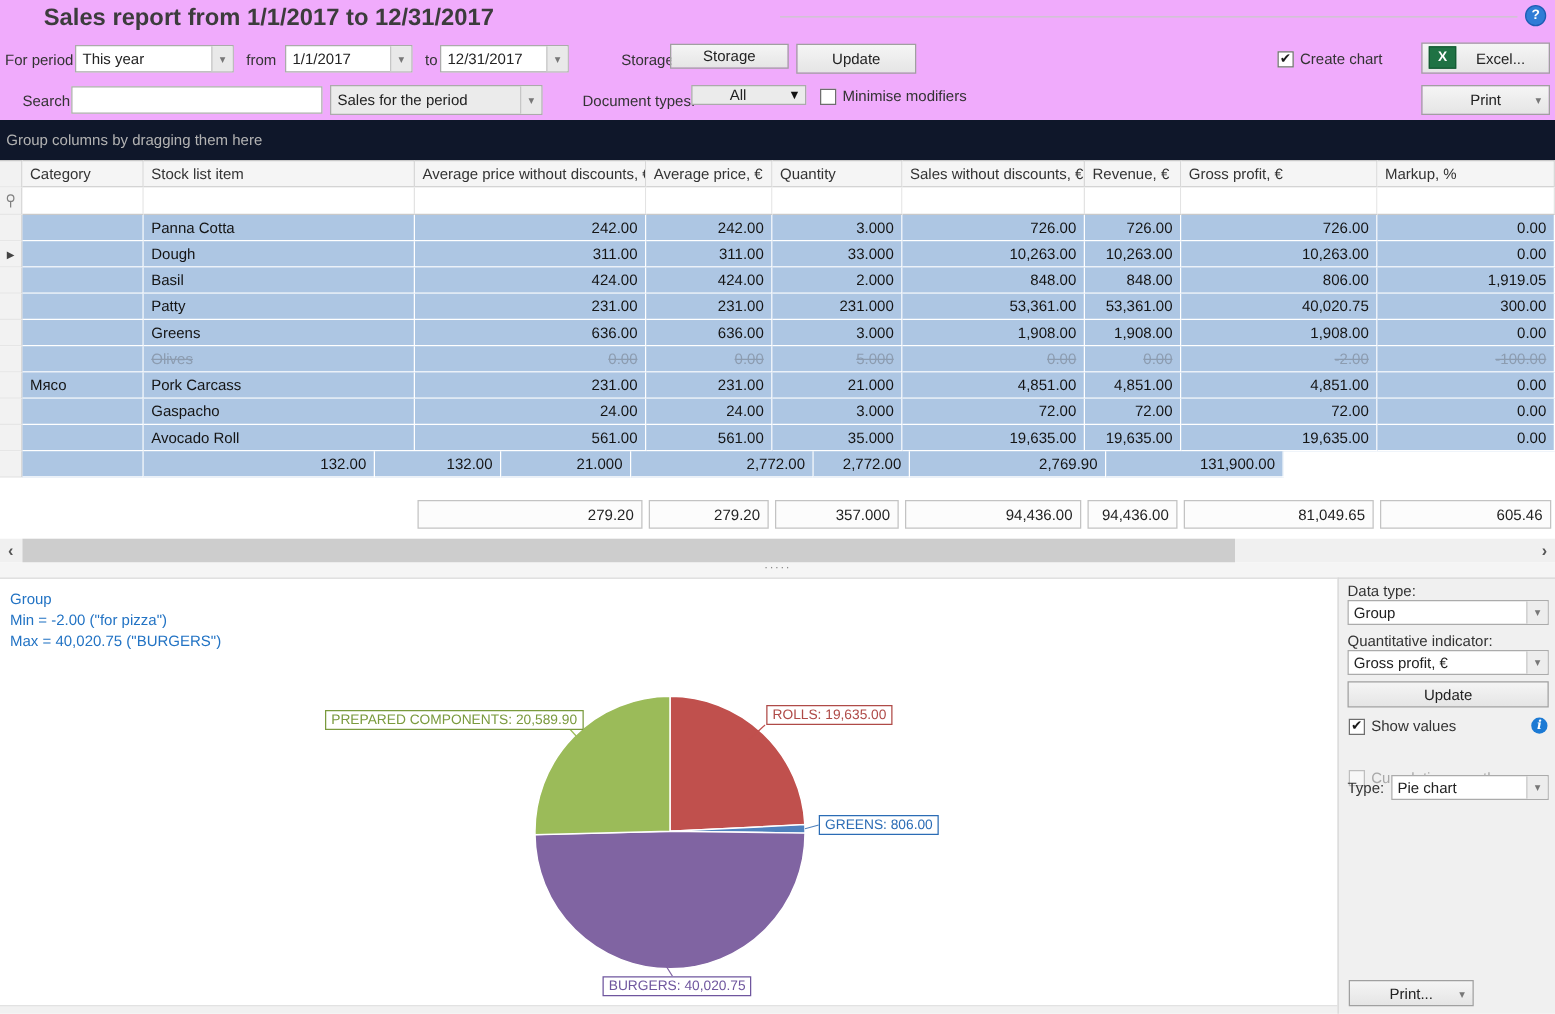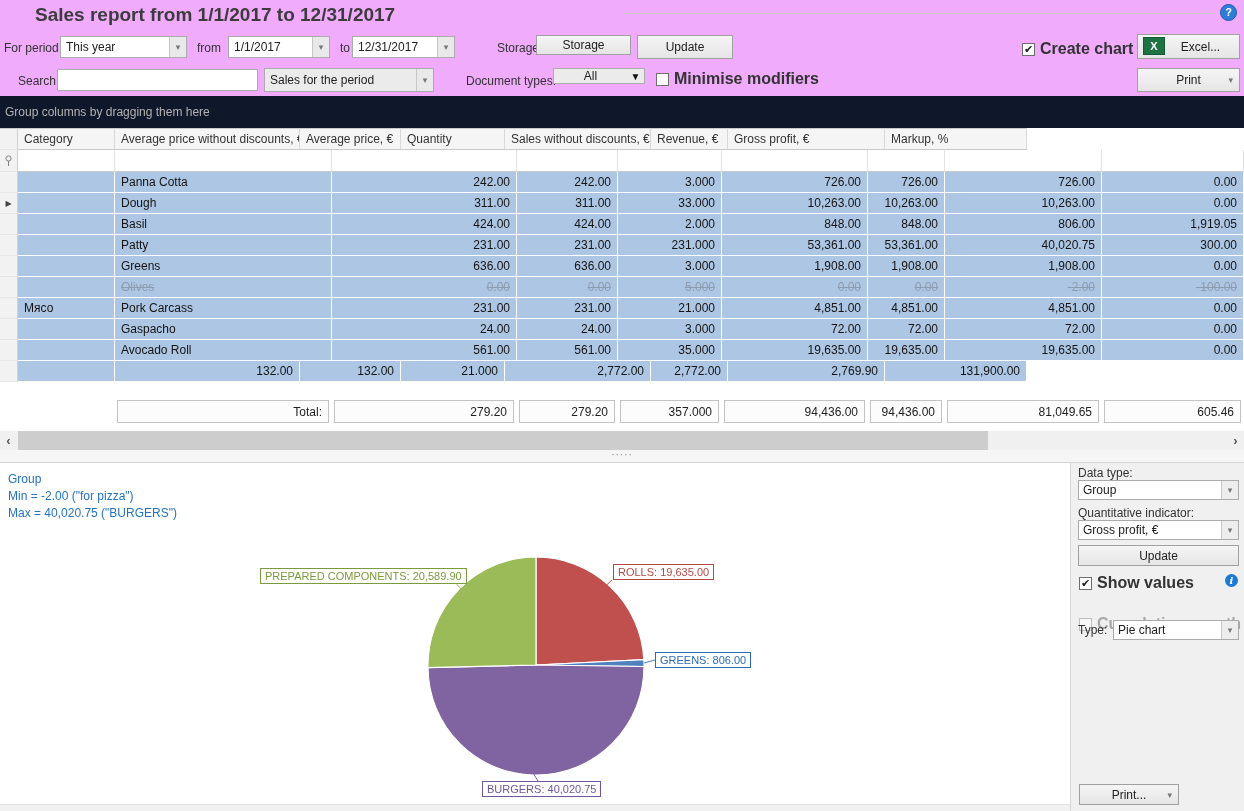--- a/index.html
+++ b/index.html
@@ -23,21 +23,21 @@
   .combo .solid { color:#111; font-size:10px; }
 
   .btn { position:absolute; background:linear-gradient(#F5F5F5,#E5E5E5); border:1px solid #A0A0A0;
     display:flex; align-items:center; justify-content:center; font-size:12px; color:#222; cursor:pointer; }
   .btn .chev { position:absolute; right:6px; color:#777; font-size:9px; }
 
   .cbwrap { position:absolute; display:flex; align-items:center; }
   .cb { width:13px; height:13px; background:#fff; border:1px solid #6E6E6E; font-size:11px; line-height:11px;
     text-align:center; color:#1a1a1a; }
   .cb.disabled { border-color:#BEBEBE; background:#F7F7F7; }
-  .cbtext { margin-left:5px; font-size:16px; color:#333; white-space:nowrap;font-weight:bold; }
+  .cbtext { margin-left:5px; font-size:12px; color:#333; white-space:nowrap; }
   .cbtext.disabled { color:#A8A8A8; }
 
   .excelicon { width:22px; height:18px; background:#1F7244; border:1px solid #145A33; color:#fff;
     font-weight:bold; font-size:11px; text-align:center; line-height:16px; position:absolute; left:5px; top:2px; }
 
   .groupbar { position:absolute; left:0; top:96px; width:1244px; height:32px; background:#0f172a; }
   .grouphint { position:absolute; left:5px; top:9px; font-size:12px; color:#B3B3B3; }
 
   #grid { position:absolute; left:0; top:128px; width:1244px; }
   .grow { display:flex; }
@@ -137,20 +137,21 @@
   </div>
 
   <div class="groupbar">
     <div class="grouphint">Group columns by dragging them here</div>
   </div>
 
   <div id="grid">
       <div class="grow ghead">
         <div class="gcell ind" style="width: 18px;"></div>
         <div class="gcell" style="width: 97px;">Category</div>
+        <div class="gcell" style="width: 217px;">Stock list item</div>
         <div class="gcell" style="width: 185px;">Average price without discounts, €</div>
         <div class="gcell" style="width: 101px;">Average price, €</div>
         <div class="gcell" style="width: 104px;">Quantity</div>
         <div class="gcell" style="width: 146px;">Sales without discounts, €</div>
         <div class="gcell" style="width: 77px;">Revenue, €</div>
         <div class="gcell" style="width: 157px;">Gross profit, €</div>
         <div class="gcell" style="width: 142px;">Markup, %</div>
       </div>
       <div class="grow gfilter">
         <div class="gcell ind" style="width: 18px;">
@@ -286,21 +287,20 @@
         <div class="gcell num" style="width: 101px;">132.00</div>
         <div class="gcell num" style="width: 104px;">21.000</div>
         <div class="gcell num" style="width: 146px;">2,772.00</div>
         <div class="gcell num" style="width: 77px;">2,772.00</div>
         <div class="gcell num" style="width: 157px;">2,769.90</div>
         <div class="gcell num" style="width: 142px;">131,900.00</div>
       </div>
     </div>
 
   <div id="totals">
-      <div class="tbox" style="left: 117px; width: 212px;">Total:</div>
       <div class="tbox" style="left: 334px; width: 180px;">279.20</div>
       <div class="tbox" style="left: 519px; width: 96px;">279.20</div>
       <div class="tbox" style="left: 620px; width: 99px;">357.000</div>
       <div class="tbox" style="left: 724px; width: 141px;">94,436.00</div>
       <div class="tbox" style="left: 870px; width: 72px;">94,436.00</div>
       <div class="tbox" style="left: 947px; width: 152px;">81,049.65</div>
       <div class="tbox" style="left: 1104px; width: 137px;">605.46</div>
     </div>
 
   <div id="hscroll">

